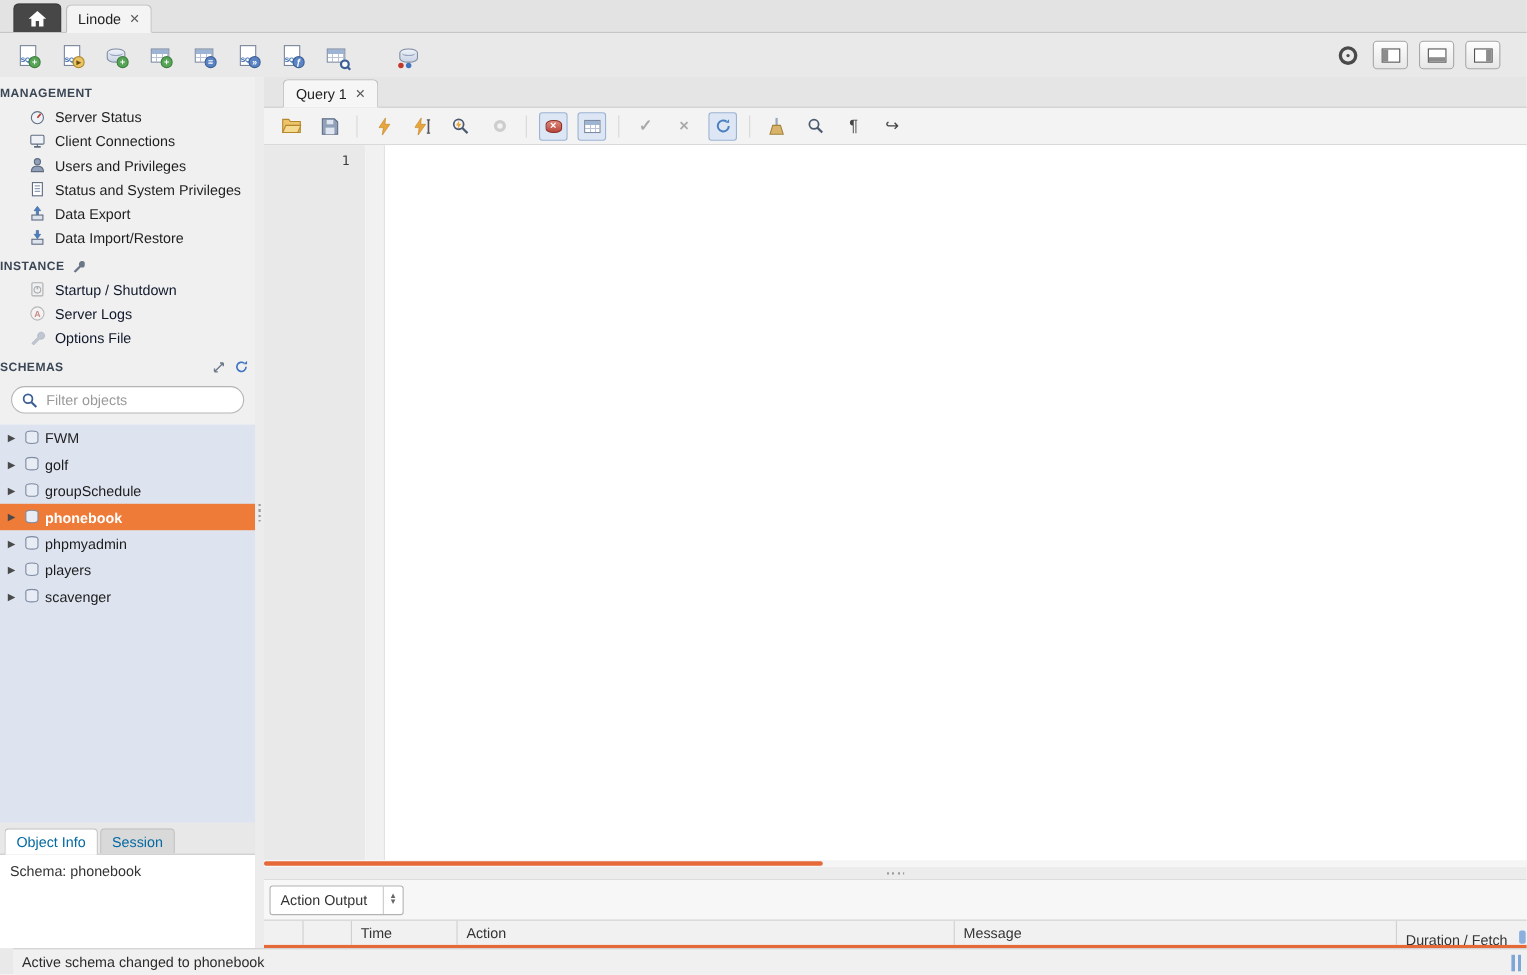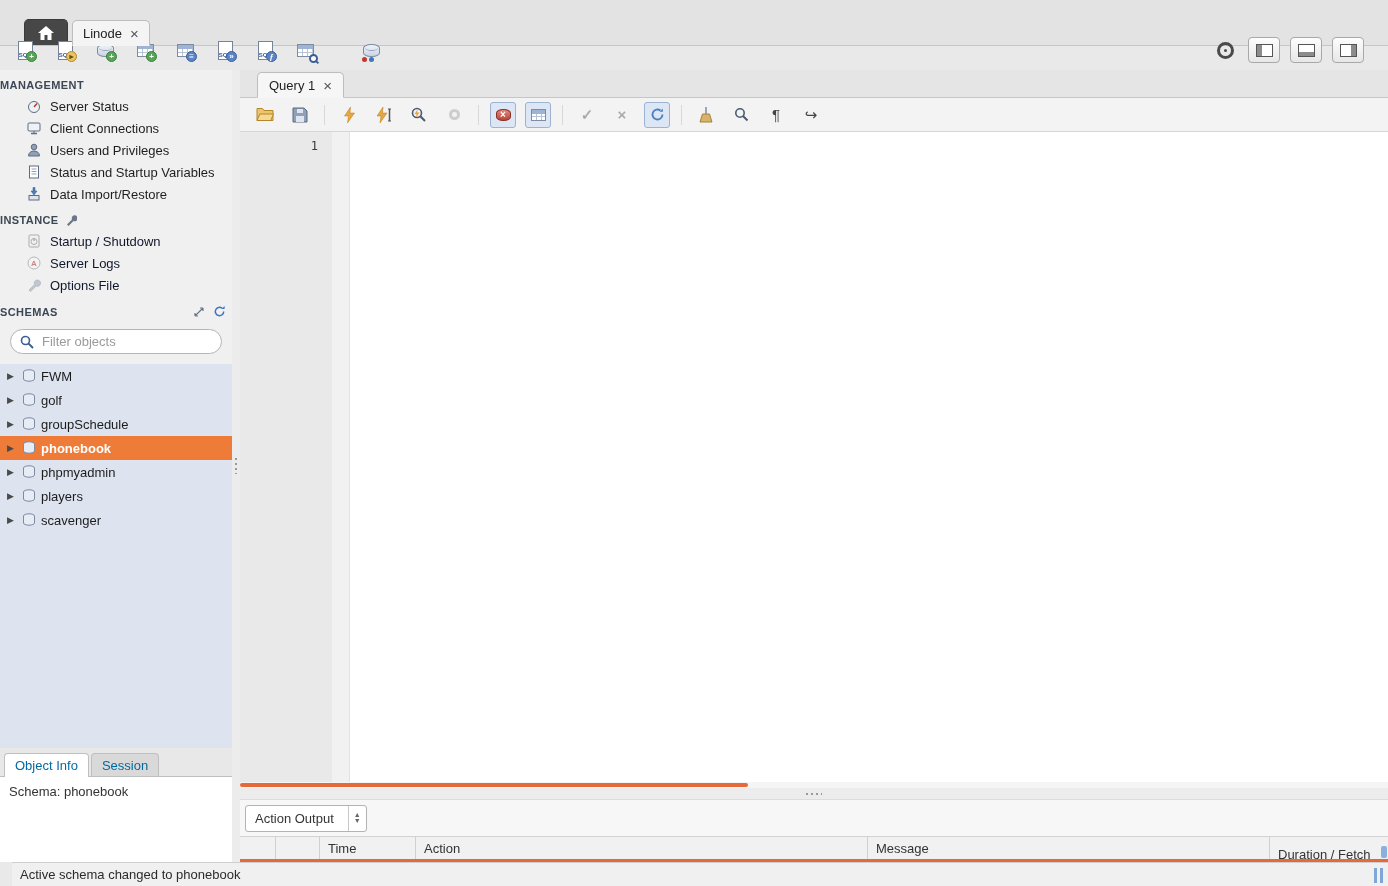--- a/index.html
+++ b/index.html
@@ -3,22 +3,22 @@
 <meta charset="utf-8">
 <style>
   * { box-sizing: border-box; }
   html,body { margin:0; padding:0; }
   body {
     width:1388px; height:886px; overflow:hidden; position:relative;
     font-family:"Liberation Sans", sans-serif; font-size:13px; color:#222;
     background:#e9e9e9;
   }
   
-  #tabbar { position:absolute; top:0; left:0; right:0; height:46px; background:#e3e3e3;
-    border-bottom:1px solid #c6c6c6; display:flex; align-items:flex-end; padding-left:24px; gap:4px; }
+  #tabbar { position:absolute; top:0; left:0; right:0; height:30px; background:#e3e3e3;
+    border-bottom:1px solid #c6c6c6; display:flex; align-items:flex-end; padding-left:12px; gap:4px; }
   .home-tab { width:44px; height:26px; background:#474747; border:1px solid #3a3a3a; border-bottom:none;
     border-radius:5px 5px 0 0; display:flex; align-items:center; justify-content:center; }
   .conn-tab { height:26px; background:#f4f4f4; border:1px solid #bdbdbd; border-bottom:1px solid #f4f4f4;
     margin-bottom:-1px; z-index:2; border-radius:5px 5px 0 0; display:flex; align-items:center; padding:0 10px; gap:8px; }
   .tab-close { color:#555; font-size:15px; line-height:1; cursor:pointer; }
   
   #main-toolbar { position:absolute; top:30px; left:0; right:0; height:40px;
     display:flex; align-items:center; padding:0 12px; gap:14px; }
   .mt-icon { width:26px; height:26px; position:relative; display:flex; align-items:center; justify-content:center; }
   .mt-gap { width:12px; }
@@ -229,21 +229,28 @@
     </svg>
     <span>Users and Privileges</span>
   </div>
   <div class="mi">
     <svg class="micon" width="16" height="16" viewBox="0 0 16 16">
       <rect x="3.5" y="2" width="9" height="12" fill="#fff" stroke="#5f6c80"></rect>
       <line x1="5.5" y1="5" x2="10.5" y2="5" stroke="#8fa0b8"></line>
       <line x1="5.5" y1="7.5" x2="10.5" y2="7.5" stroke="#8fa0b8"></line>
       <line x1="5.5" y1="10" x2="10.5" y2="10" stroke="#8fa0b8"></line>
     </svg>
-    <span>Status and Startup Variables</span>
+    <span>Status and System Privileges</span>
+  </div>
+  <div class="mi">
+    <svg class="micon" width="16" height="16" viewBox="0 0 16 16">
+      <rect x="3" y="9.5" width="10" height="4.5" fill="#dde4ee" stroke="#5f6c80"></rect>
+      <path d="M8 1.5 l3 4 h-2 v3.5 h-2 v-3.5 h-2 z" fill="#4a7fc1" stroke="#33598c" stroke-width="0.5"></path>
+    </svg>
+    <span>Data Export</span>
   </div>
   <div class="mi">
     <svg class="micon" width="16" height="16" viewBox="0 0 16 16">
       <rect x="3" y="9.5" width="10" height="4.5" fill="#dde4ee" stroke="#5f6c80"></rect>
       <path d="M8 9 l-3 -4 h2 v-3.5 h2 v3.5 h2 z" fill="#4a7fc1" stroke="#33598c" stroke-width="0.5"></path>
     </svg>
     <span>Data Import/Restore</span>
   </div>
 
   <div class="section-title">

